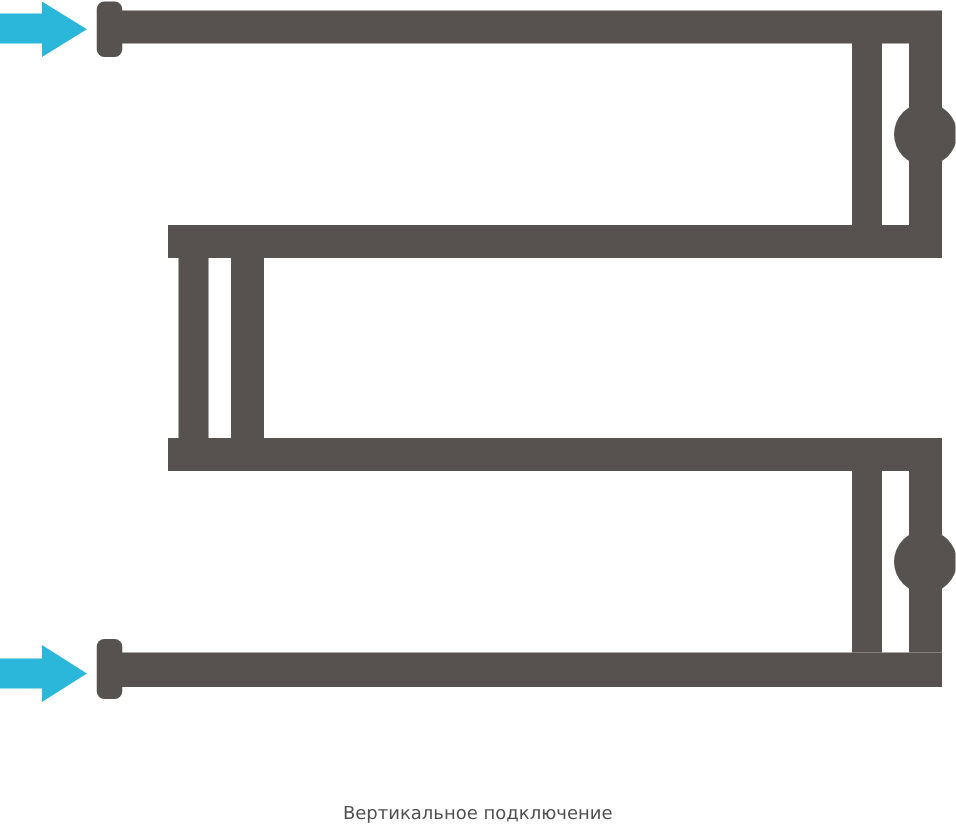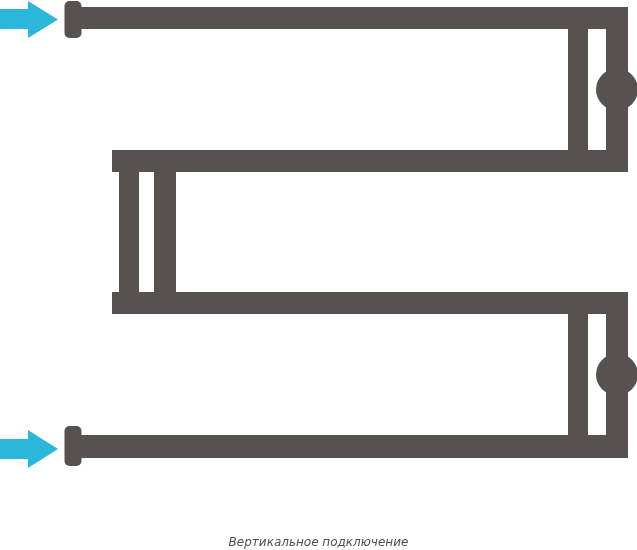--- a/index.html
+++ b/index.html
@@ -13,21 +13,20 @@
       position: relative;
       overflow: hidden;
       font-family: "DejaVu Sans", sans-serif;
     }
     .stage {
       position: absolute;
       top: 0;
       left: 0;
       width: 637px;
       height: 550px;
-      font-style: italic;
     }
     svg { display: block; }
   </style>
 </head>
 <body>
 
 <div class="stage">
   <svg width="637" height="550" viewBox="0 0 637 550" xmlns="http://www.w3.org/2000/svg">
 
     <polygon points="0,9 28,9 28,1 58,19.5 28,38 28,29 0,29" fill="#2ab7d9"></polygon>

